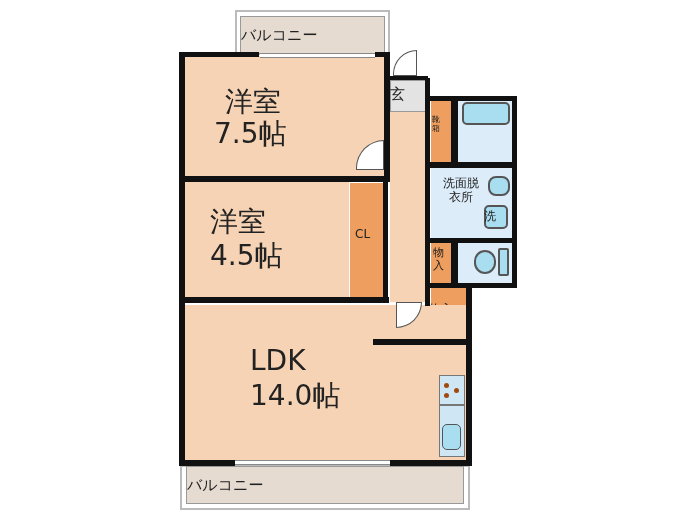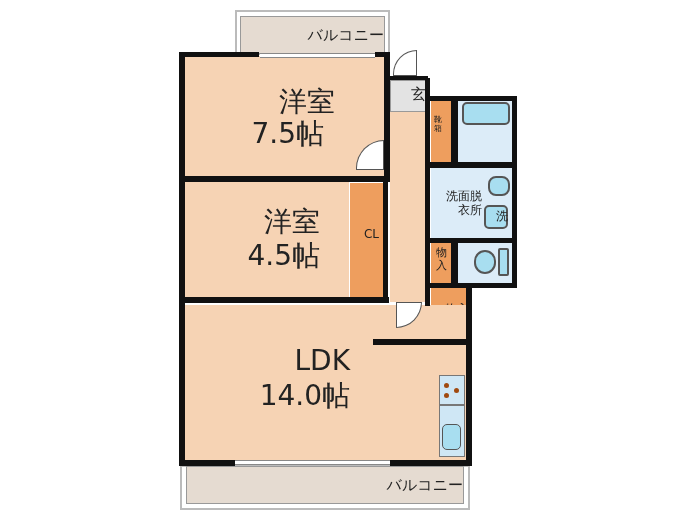--- a/index.html
+++ b/index.html
@@ -6,21 +6,21 @@
   body { width:700px; height:525px; position:relative; overflow:hidden;
          font-family:"DejaVu Sans","Liberation Sans",sans-serif; color:#222; }
   .abs { position:absolute; box-sizing:border-box; }
   .room { background:#f6d3b4; }
   .closet { background:#ee9e5e; }
   .wet { background:#dcecf8; }
   .balcony { background:#e5dbd1; border:1px solid #999; }
   .balc-outer { border:2px solid #bbb; background:#fff; }
   .wall { background:#111; }
   .win { background:#fff; border-top:1px solid #888; border-bottom:1px solid #888; }
-  .label { position:absolute; text-align:right; line-height:1.15; color:#222; }
+  .label { position:absolute; text-align:left; line-height:1.15; color:#222; }
   .big { font-size:28px; }
   .small { font-size:12px; }
   .tiny { font-size:8px; }
   .fixture { background:#a8def0; border:2px solid #555; border-radius:5px; }
 </style>
 </head>
 <body>
 
 <div class="abs balc-outer" style="left:235px;top:10px;width:155px;height:45px;"></div>
 <div class="abs balcony" style="left:240px;top:16px;width:145px;height:38px;">
@@ -47,21 +47,21 @@
 <div class="label" style="left:390px;top:86px;width:36px;font-size:15px;">玄</div>
 <div class="abs" style="left:393px;top:50px;width:24px;height:26px;border-top-left-radius:24px;border:1px solid #555;background:#fff;"></div>
 
 <div class="abs closet" style="left:431px;top:100px;width:20px;height:62px;"></div>
 <div class="label tiny" style="left:432px;top:115px;width:10px;word-break:break-all;">靴箱</div>
 
 <div class="abs wet" style="left:458px;top:100px;width:55px;height:62px;"></div>
 <div class="abs fixture" style="left:462px;top:102px;width:48px;height:23px;"></div>
 
 <div class="abs wet" style="left:431px;top:168px;width:82px;height:70px;"></div>
-<div class="label small" style="left:440px;top:191px;width:42px;word-break:break-all;text-align:right;font-family:Liberation Mono, monospace;">洗面脱衣所</div>
+<div class="label small" style="left:440px;top:177px;width:42px;word-break:break-all;text-align:center;">洗面脱衣所</div>
 <div class="abs fixture" style="left:488px;top:176px;width:22px;height:20px;border-radius:8px;"></div>
 <div class="abs fixture" style="left:484px;top:205px;width:24px;height:24px;"></div>
 <div class="label small" style="left:484px;top:210px;width:24px;">洗</div>
 
 <div class="abs closet" style="left:431px;top:243px;width:20px;height:40px;"></div>
 <div class="label small" style="left:433px;top:247px;width:14px;word-break:break-all;font-size:11px;">物入</div>
 
 <div class="abs wet" style="left:458px;top:243px;width:55px;height:40px;"></div>
 <div class="abs fixture" style="left:474px;top:250px;width:22px;height:24px;border-radius:12px;"></div>
 <div class="abs fixture" style="left:498px;top:248px;width:11px;height:28px;border-radius:2px;"></div>

